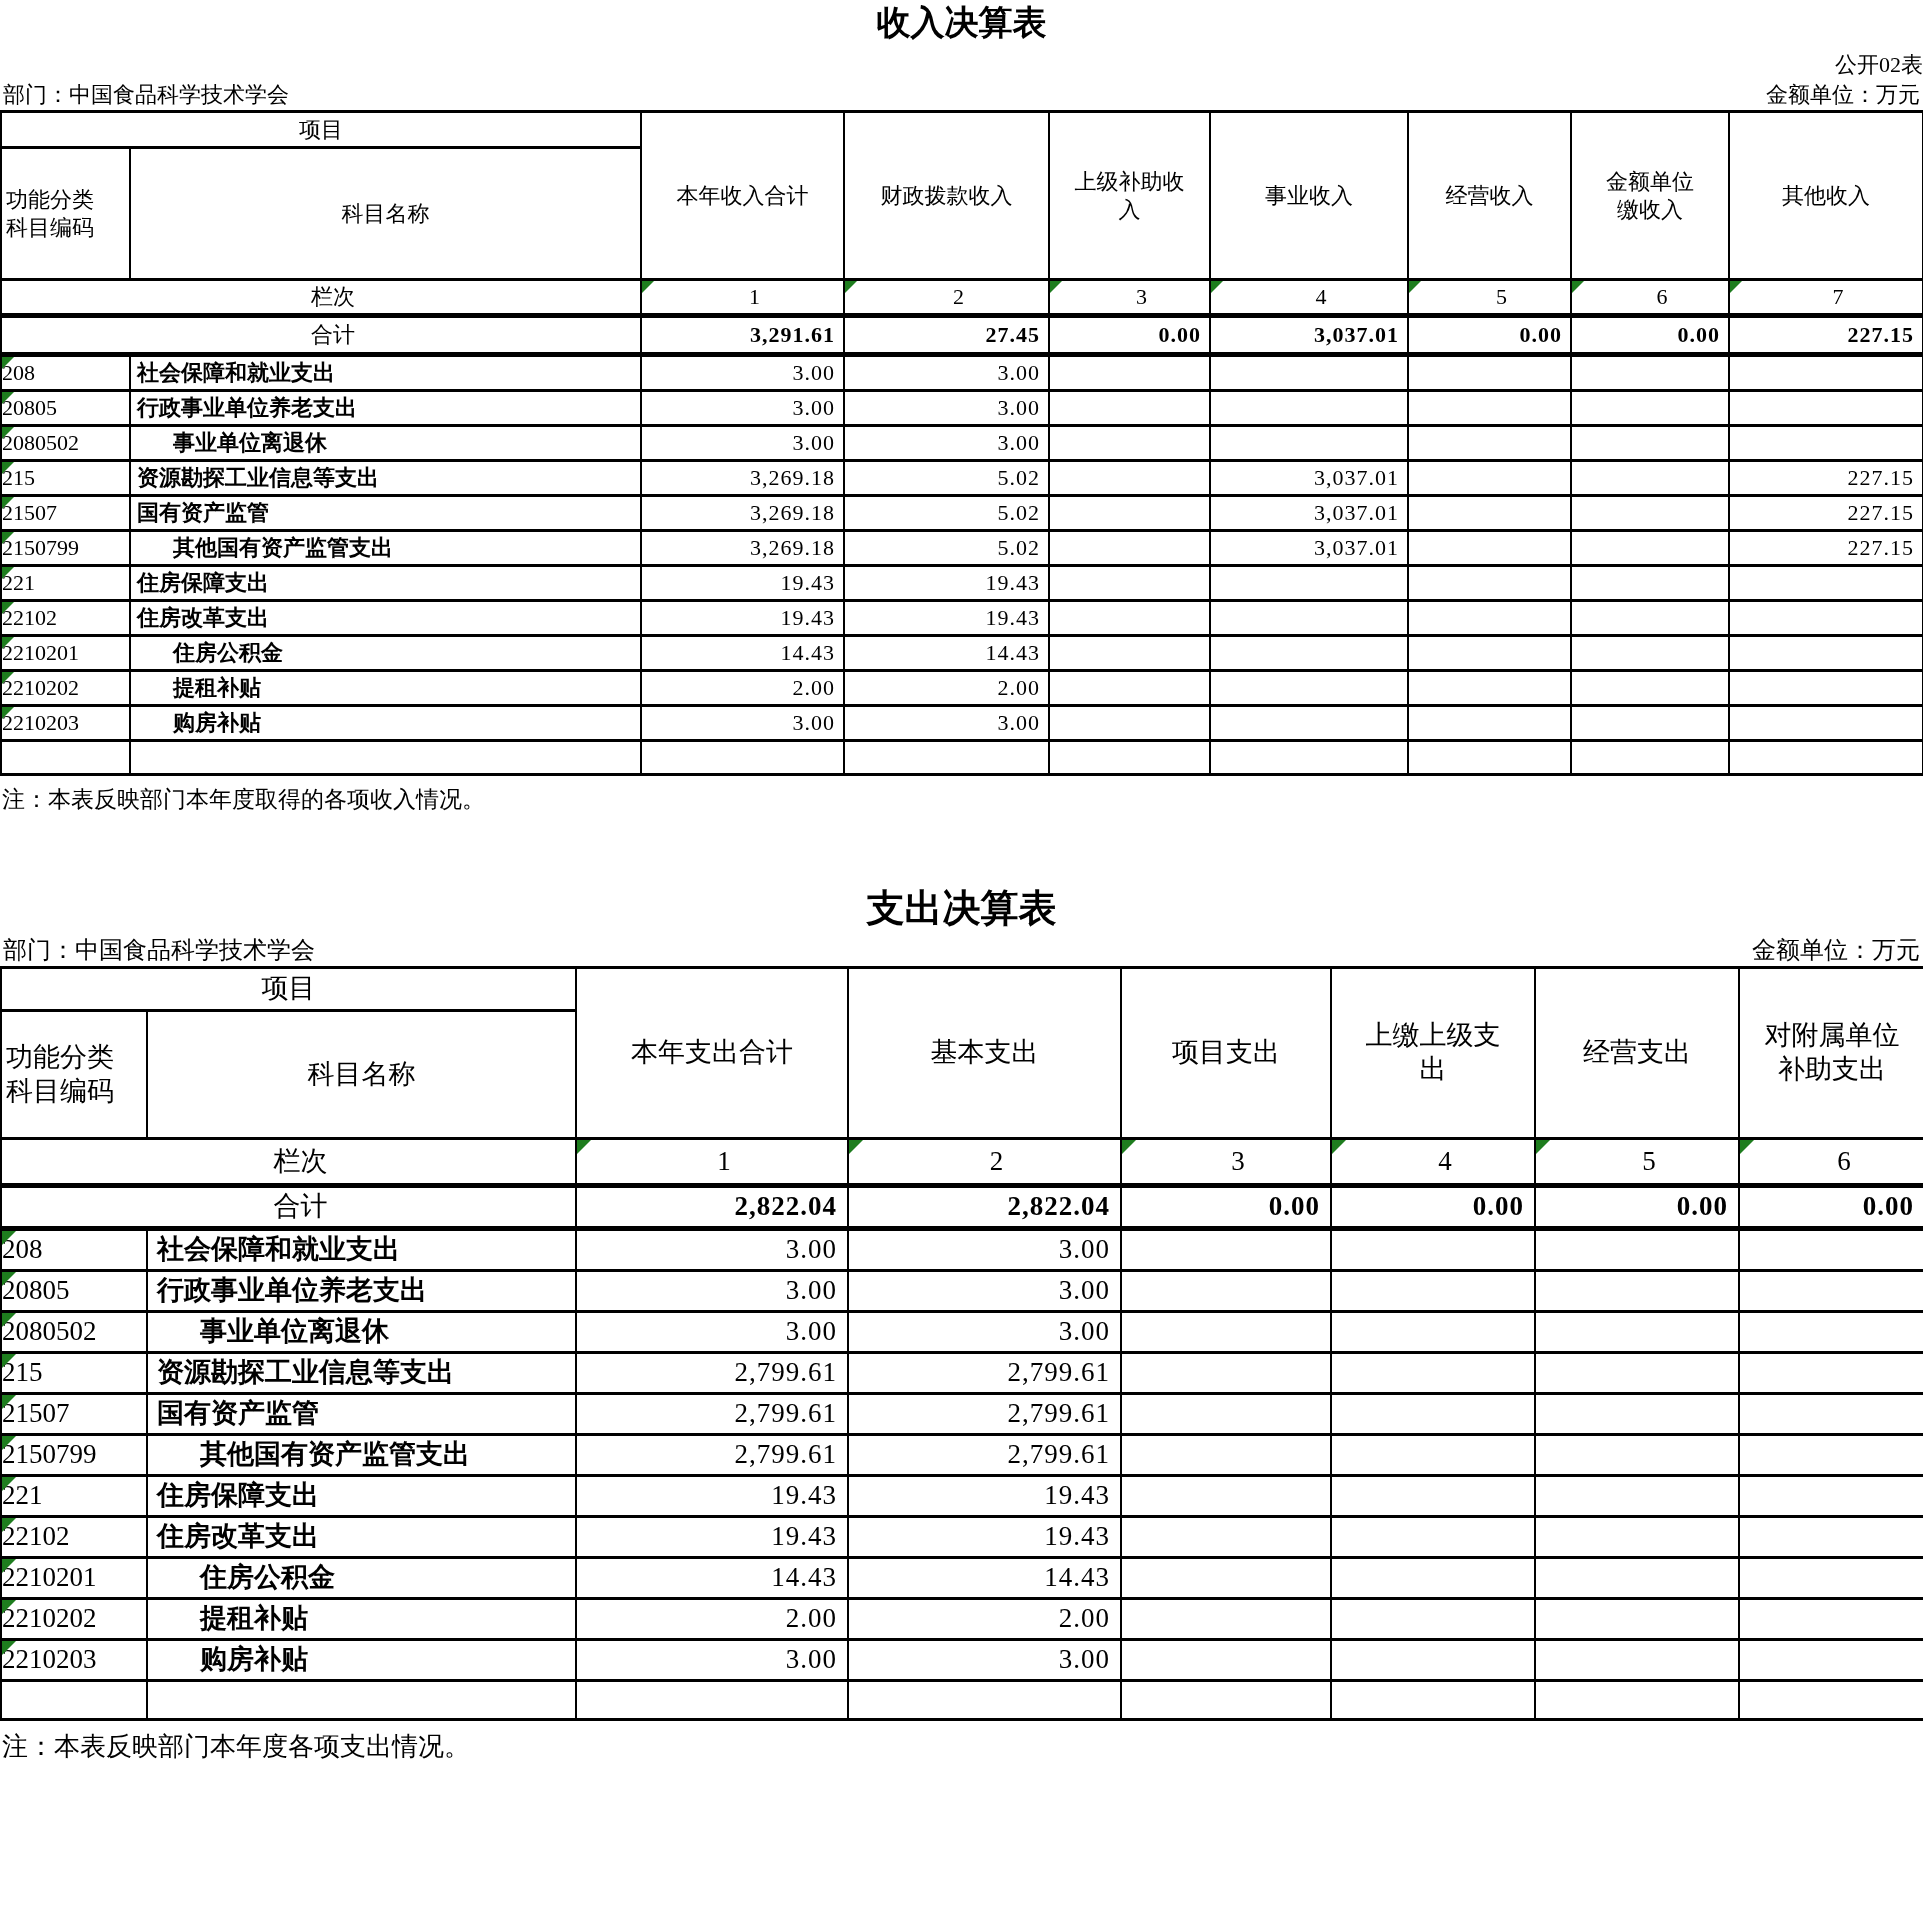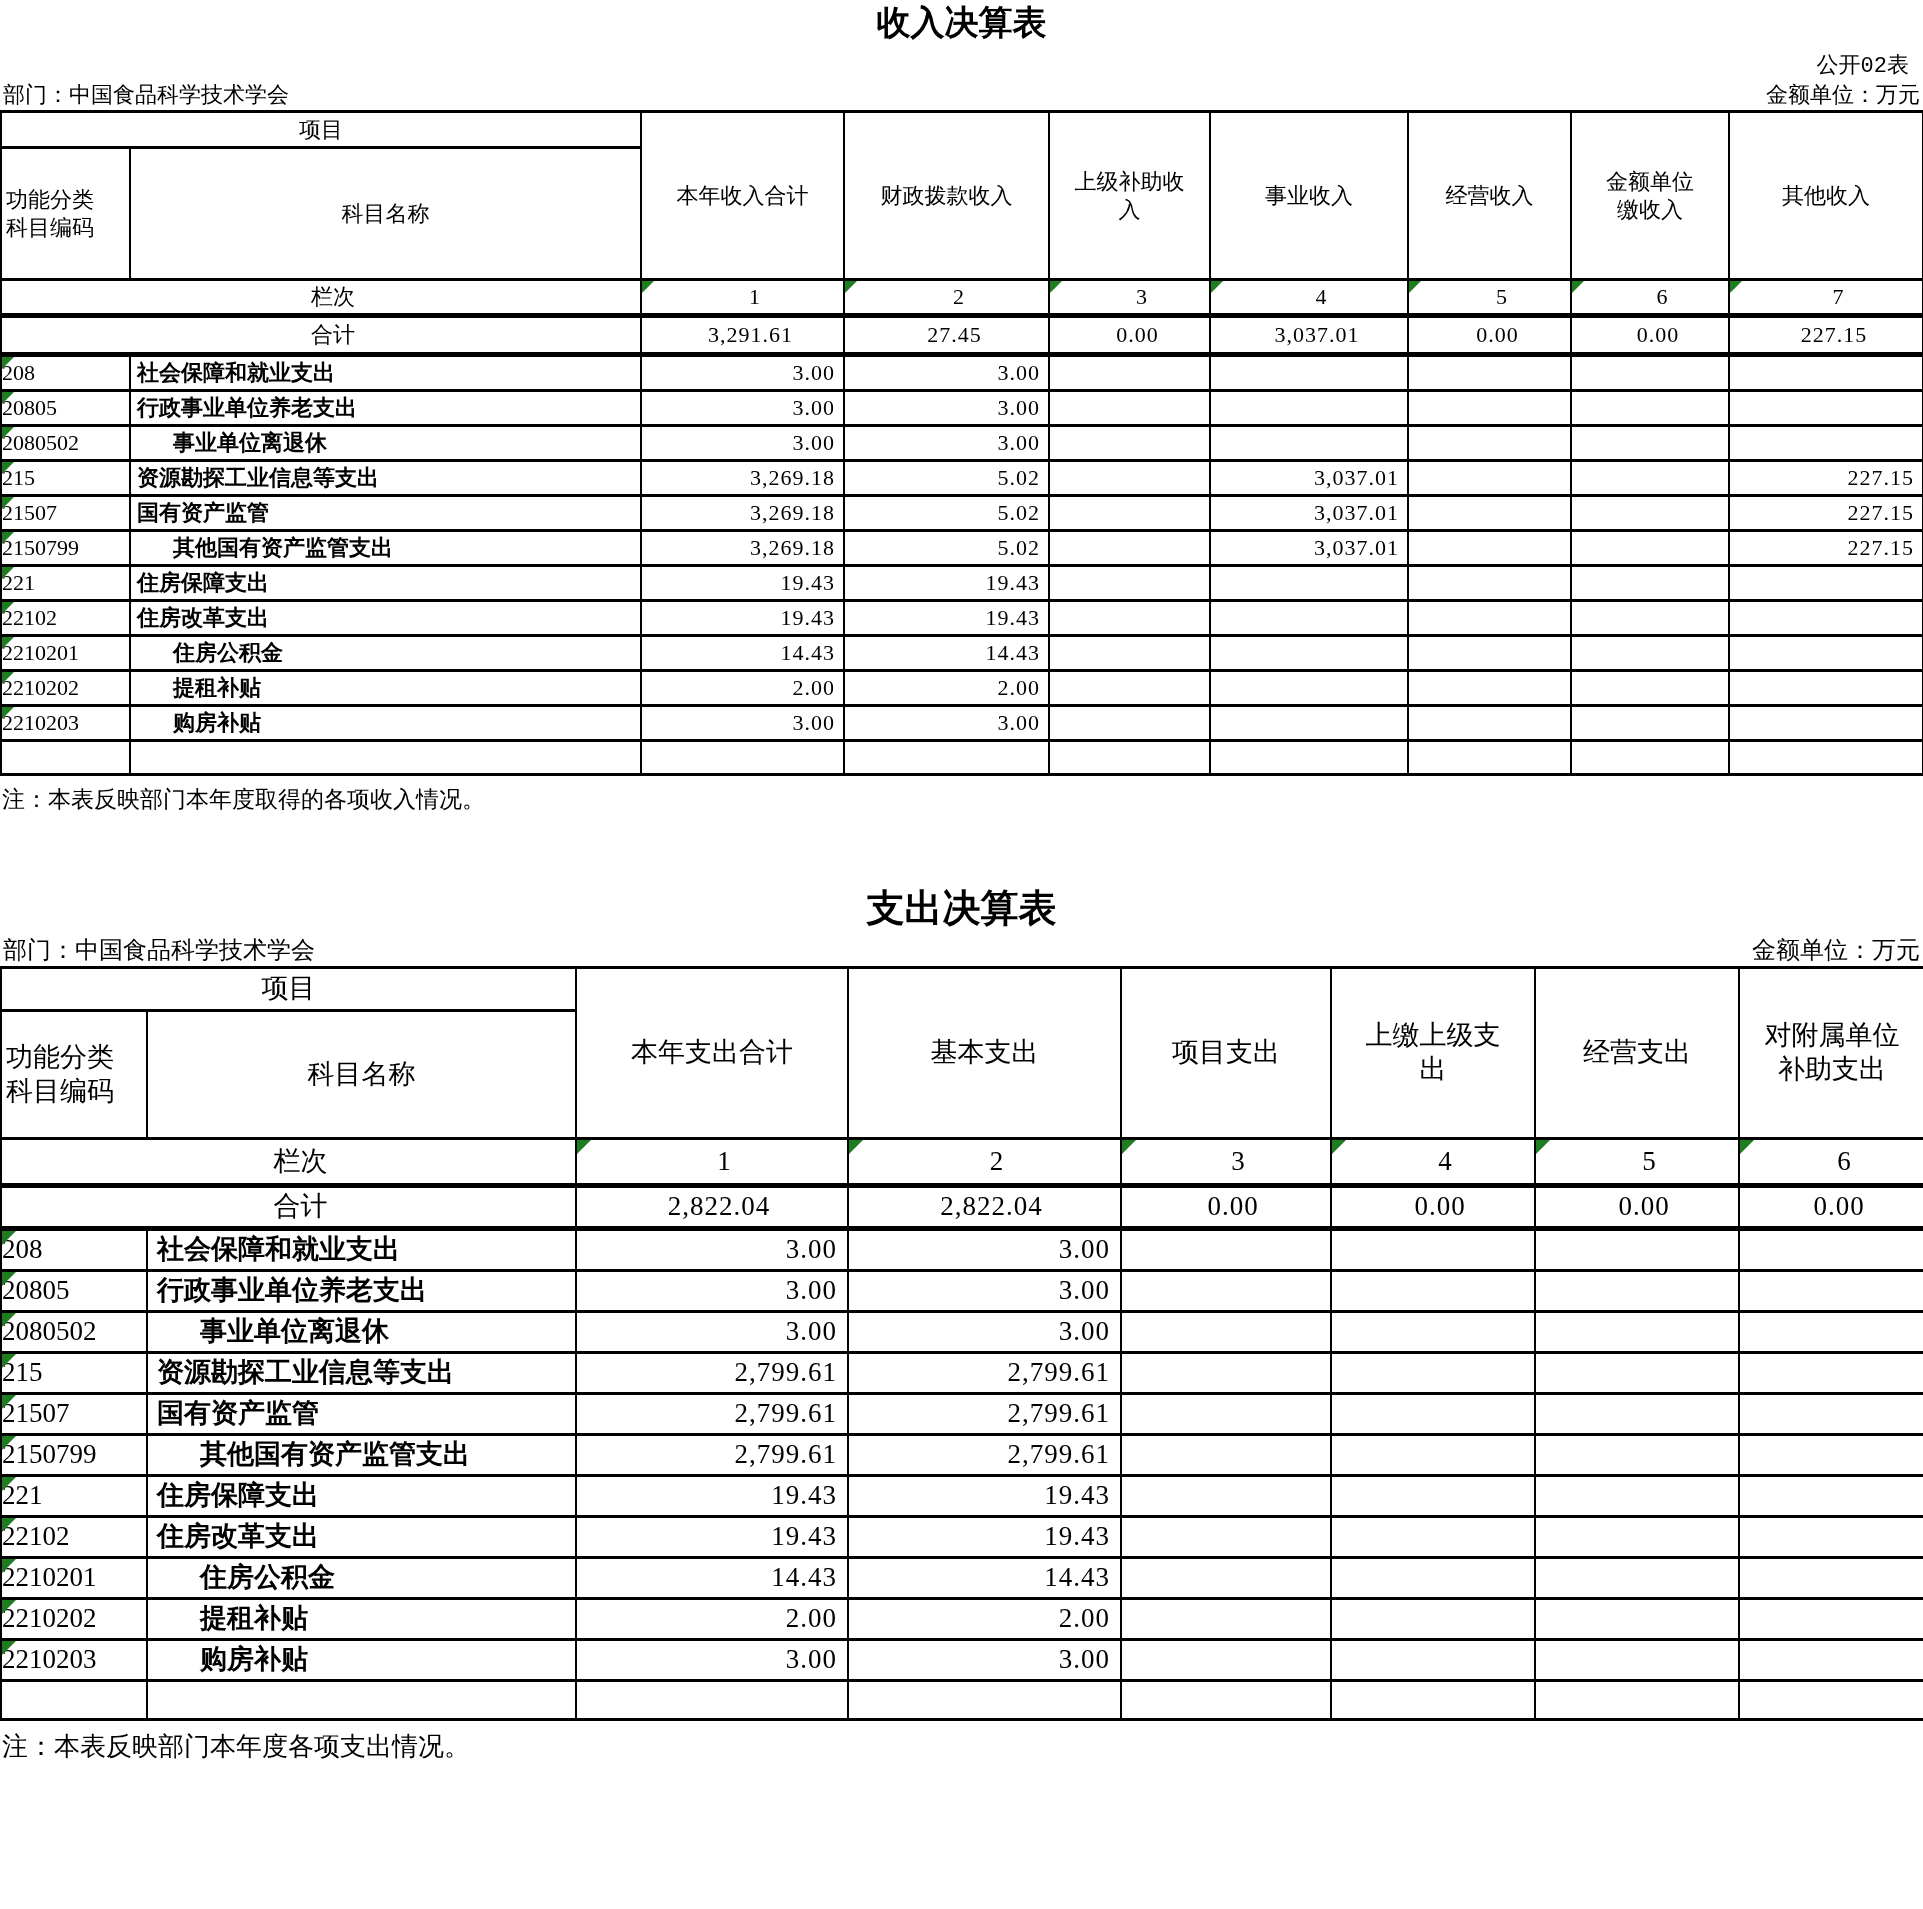--- a/index.html
+++ b/index.html
@@ -2,39 +2,39 @@
 <html style="--tri: #1e7d1e;"><head>
 <meta charset="utf-8">
 <style>
   html,body{margin:0;padding:0;background:#fff;color:#000;}
   body{width:1923px;height:1909px;overflow:hidden;
        font-family:"Liberation Serif","DejaVu Serif",serif;}
   .sec{width:1923px;}
   .title{text-align:center;font-weight:bold;}
   .s1 .title{font-size:34px;padding-top:0;}
   .s2 .title{font-size:38px;margin-top:68px;}
-  .formno{text-align:right;padding-right:14px;margin-top:4px;font-family:Liberation Mono, monospace;}
+  .formno{text-align:right;padding-right:0;margin-top:4px;}
   .s1 .formno{font-size:22px;}
   .s2 .formno{font-size:24px;}
   .deptline{display:flex;justify-content:space-between;align-items:flex-end;padding:0 3px;}
   .s1 .deptline{font-size:22px;}
   .s2 .deptline{font-size:24px;}
   table{border-collapse:collapse;table-layout:fixed;width:1923px;}
   td{border-style:solid;border-color:#000;border-width:3px 2px 3px 2px;
      padding:0;position:relative;overflow:hidden;vertical-align:middle;line-height:1.25;}
   .s1 td{font-size:22px;}
   .s2 td{font-size:27px;}
   tr.thickb>td{border-bottom-width:5px;padding-left:24px;}
   .c{text-align:center;}
   .hdr{text-align:center;white-space:pre-line;}
   .codehdr{text-align:left;padding-left:4px;white-space:pre-line;}
   .num{text-align:right;letter-spacing:1px;}
   .s1 .num{padding-right:8px;}
   .s2 .num{padding-right:10px;}
-  .bold{font-weight:normal;text-align:center;}
+  .bold{font-weight:bold;}
   .code{text-align:left;}
   .name{text-align:left;padding-left:6px;font-weight:bold;}
   .s2 .name{padding-left:9px;}
   .name.ind{padding-left:42px;}
   .s2 .name.ind{padding-left:52px;}
   
   .s1 tr.r-proj>td{height:33px;}   .s2 tr.r-proj>td{height:40px;}
   .s1 tr.r-head>td{height:129px;}  .s2 tr.r-head>td{height:125px;}
   .s1 tr.r-rank>td{height:32px;}   .s2 tr.r-rank>td{height:43px;}
   .s1 tr.r-total>td{height:34px;}  .s2 tr.r-total>td{height:38px;}

